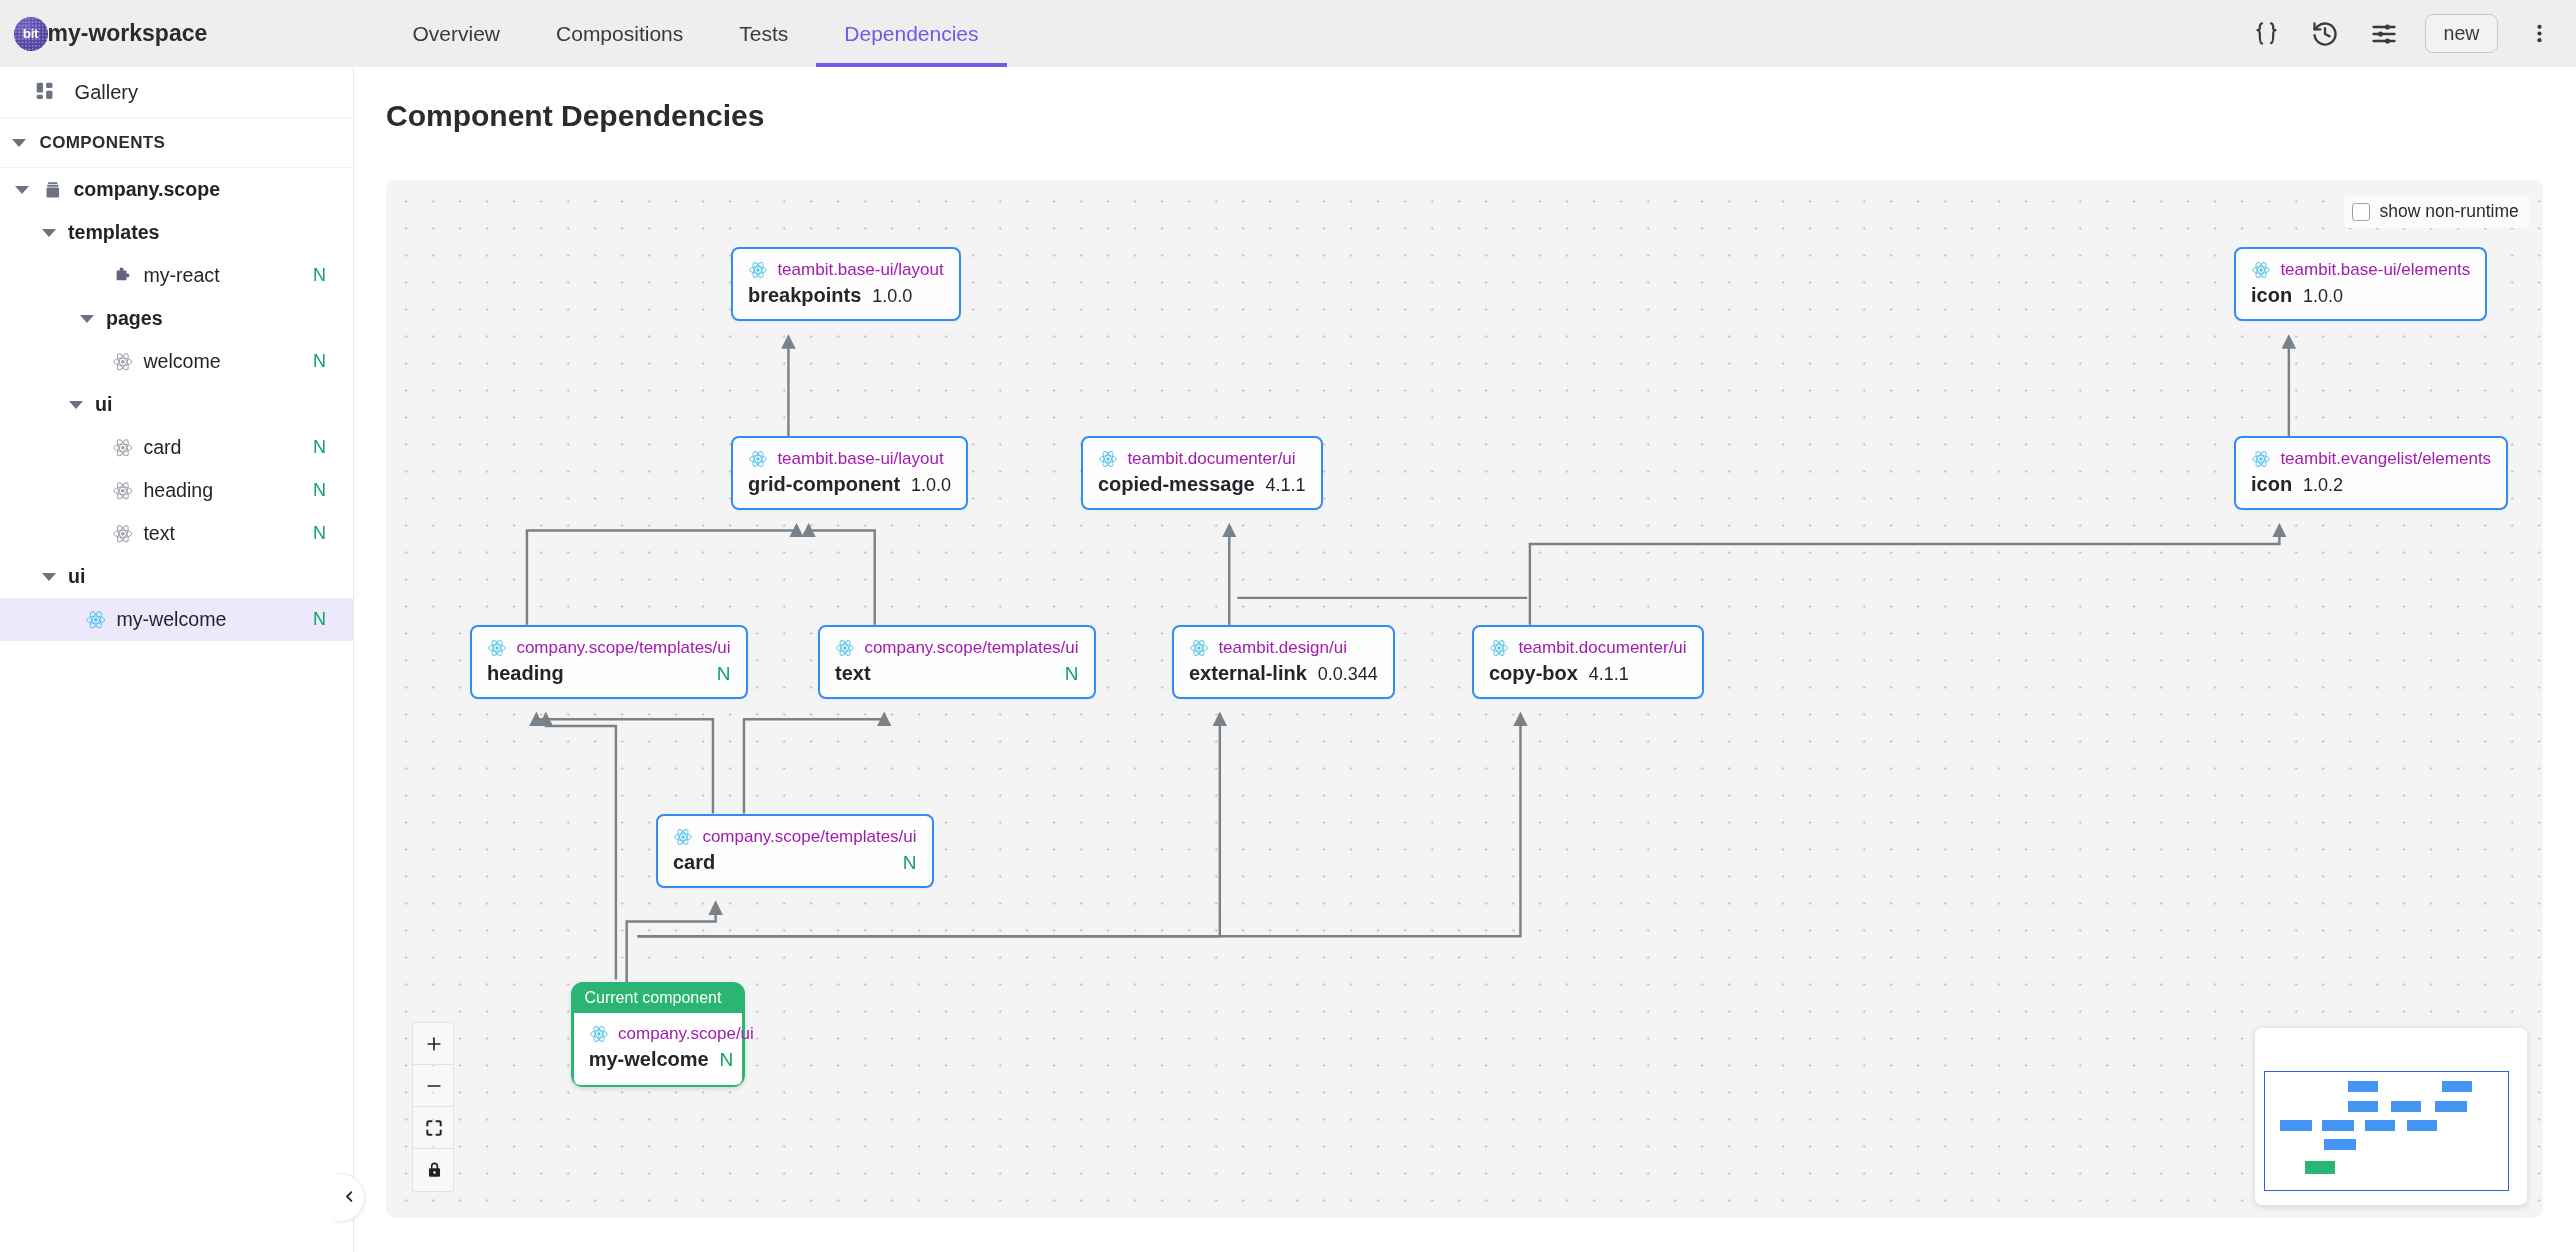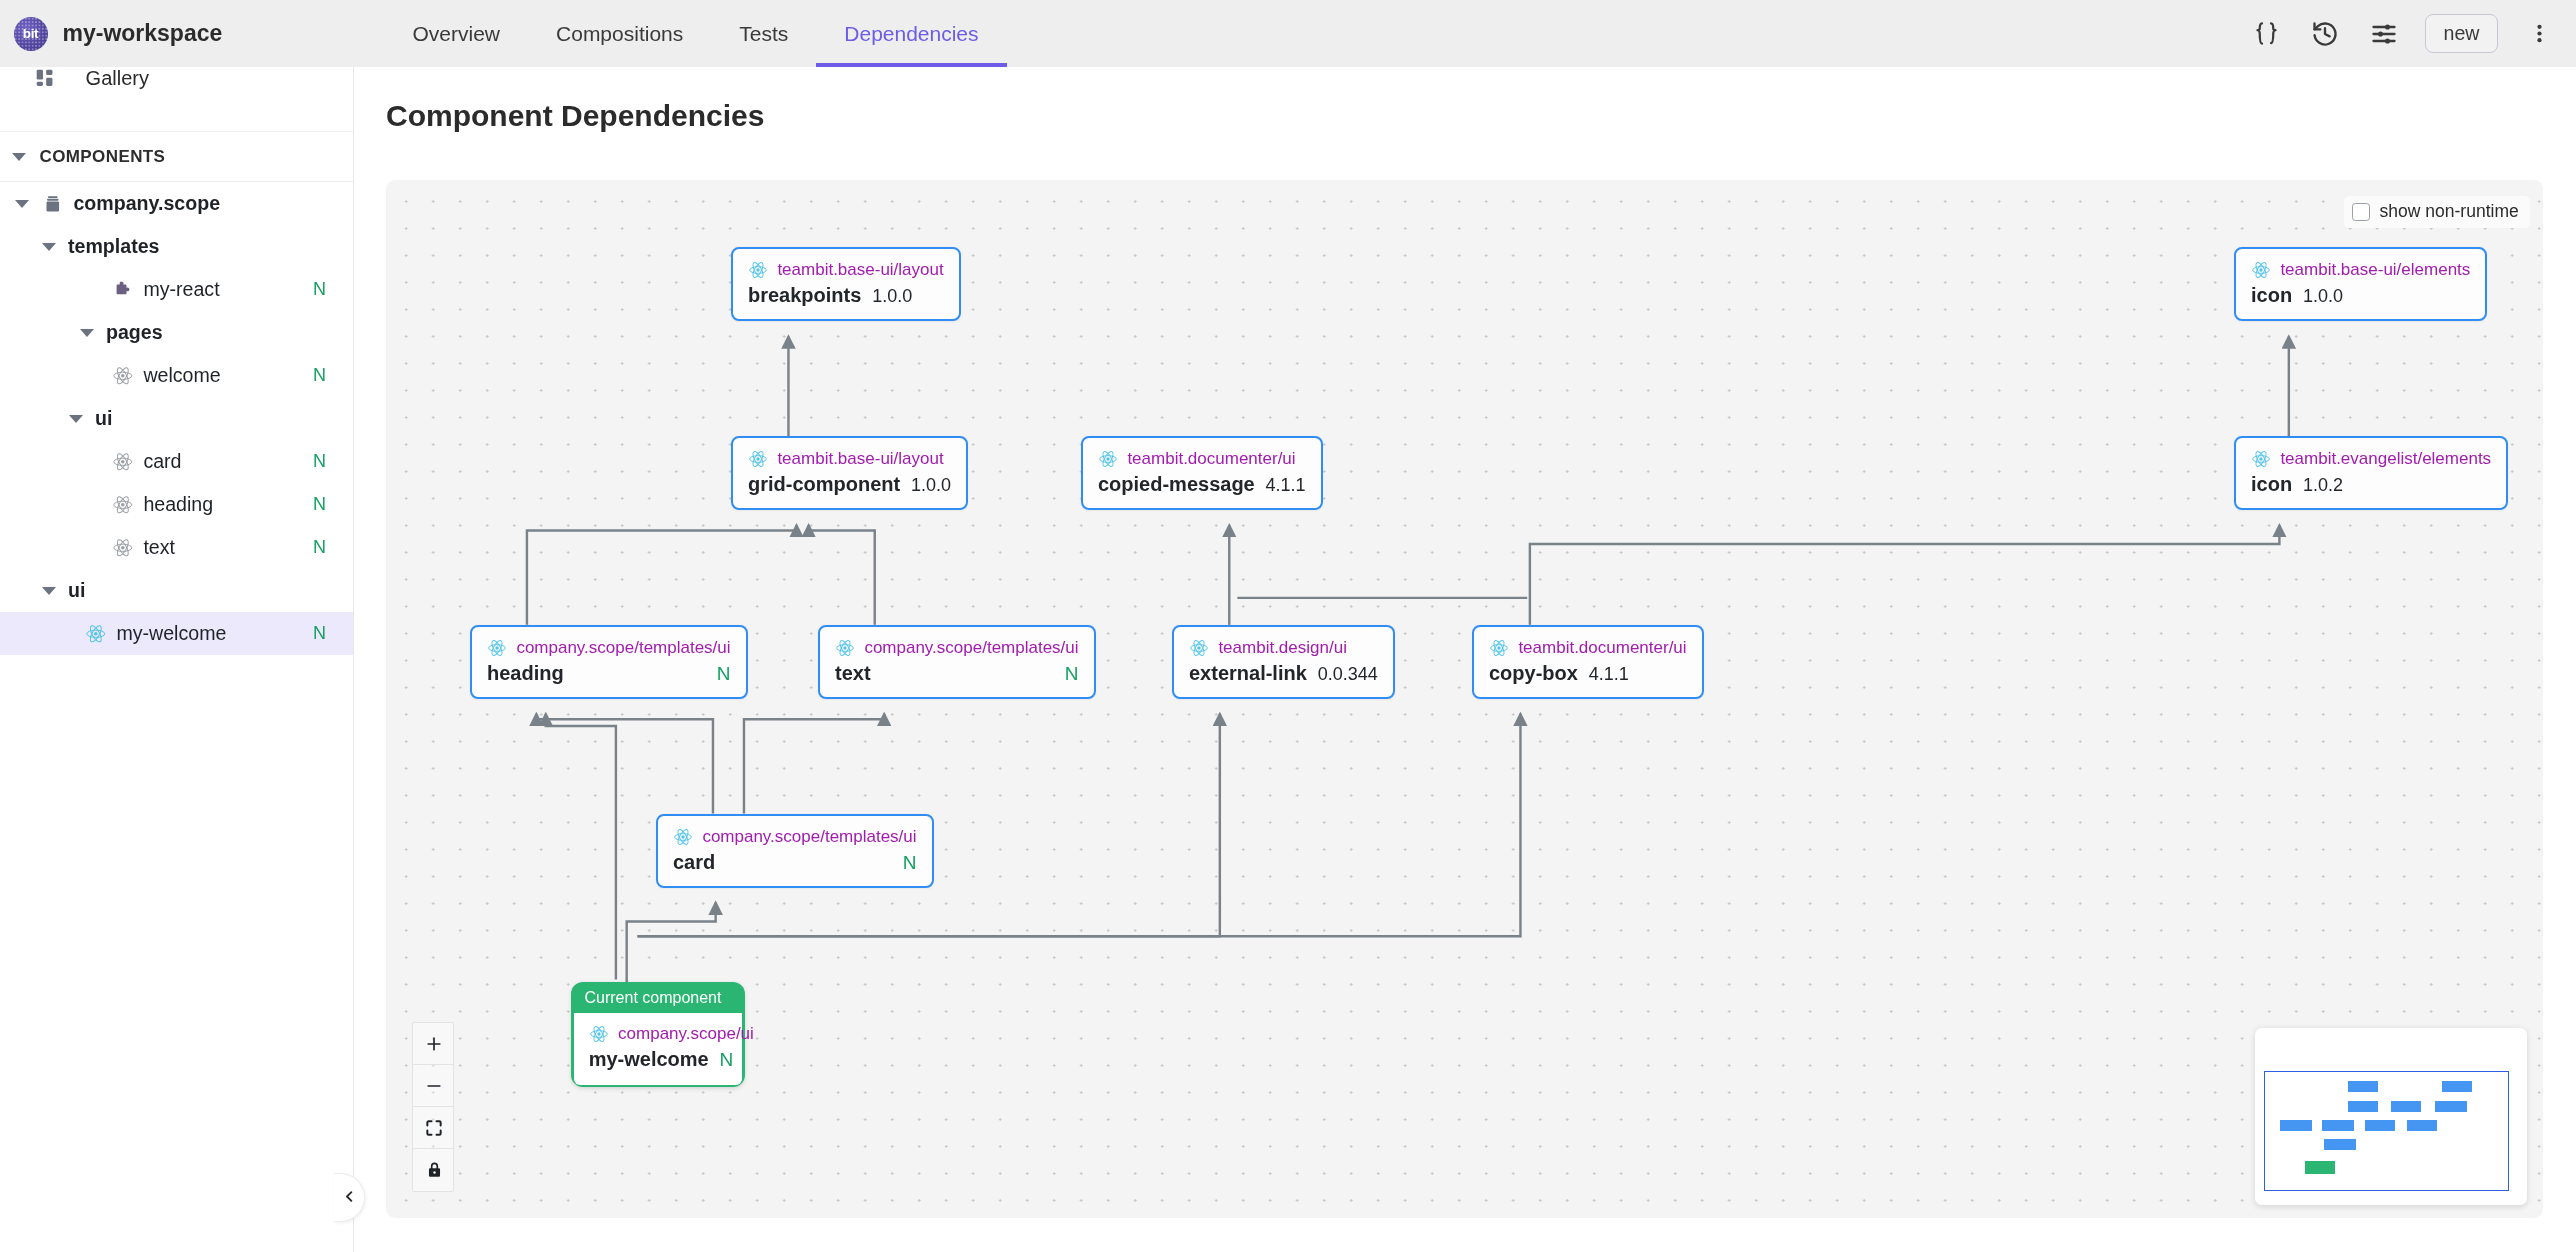--- a/index.html
+++ b/index.html
@@ -11,21 +11,21 @@
     -webkit-font-smoothing: antialiased;
   }
 
   
   #topbar {
     position: absolute; left: 0; top: 0; width: 2576px; height: 67px;
     background: #eeeeee;
     display: flex; align-items: center;
   }
   #ws-brand {
-    display: flex; align-items: center; gap: 15px;
+    display: flex; align-items: center; 
     margin-left: 13.5px; width: 337px;
   }
   #bit-logo {
     width: 34px; height: 34px; border-radius: 50%;
     background: radial-gradient(circle at 35% 30%, #6e5fc4 0%, #51449e 60%, #443a8c 100%);
     display: flex; align-items: center; justify-content: center;
     color: #fff; font-size: 13.5px; font-weight: bold; letter-spacing: -0.3px;
     position: relative; overflow: hidden;
   }
   #bit-logo::after{
@@ -59,22 +59,22 @@
     padding: 6.7px 17.5px; font-size: 19.6px; color: #3a3a3a; cursor: pointer;
     font-family: "Liberation Sans", sans-serif;
   }
 
   
   #sidebar {
     position: absolute; left: 0; top: 67px; width: 354px; height: 1185px;
     background: #fff; border-right: 1.3px solid #e8e8e8;
   }
   #gallery-row {
-    display: flex; gap: 30px;
-    height: 65px; padding-left: 34px;
+    display: flex; align-items: center; gap: 19px;
+    height: 51px; padding-left: 34px;
     border-bottom: 1.3px solid #efefef; cursor: pointer;
   }
   #gallery-label { font-size: 20px; color: #2b2b2b; }
   #sect-components {
     display: flex; align-items: center; gap: 13.5px;
     height: 50px; padding-left: 12px;
     border-bottom: 1.3px solid #efefef; cursor: pointer;
   }
   #sect-components .lbl { font-size: 17px; font-weight: bold; color: #2d2d2d; letter-spacing: 0.4px; }
 

